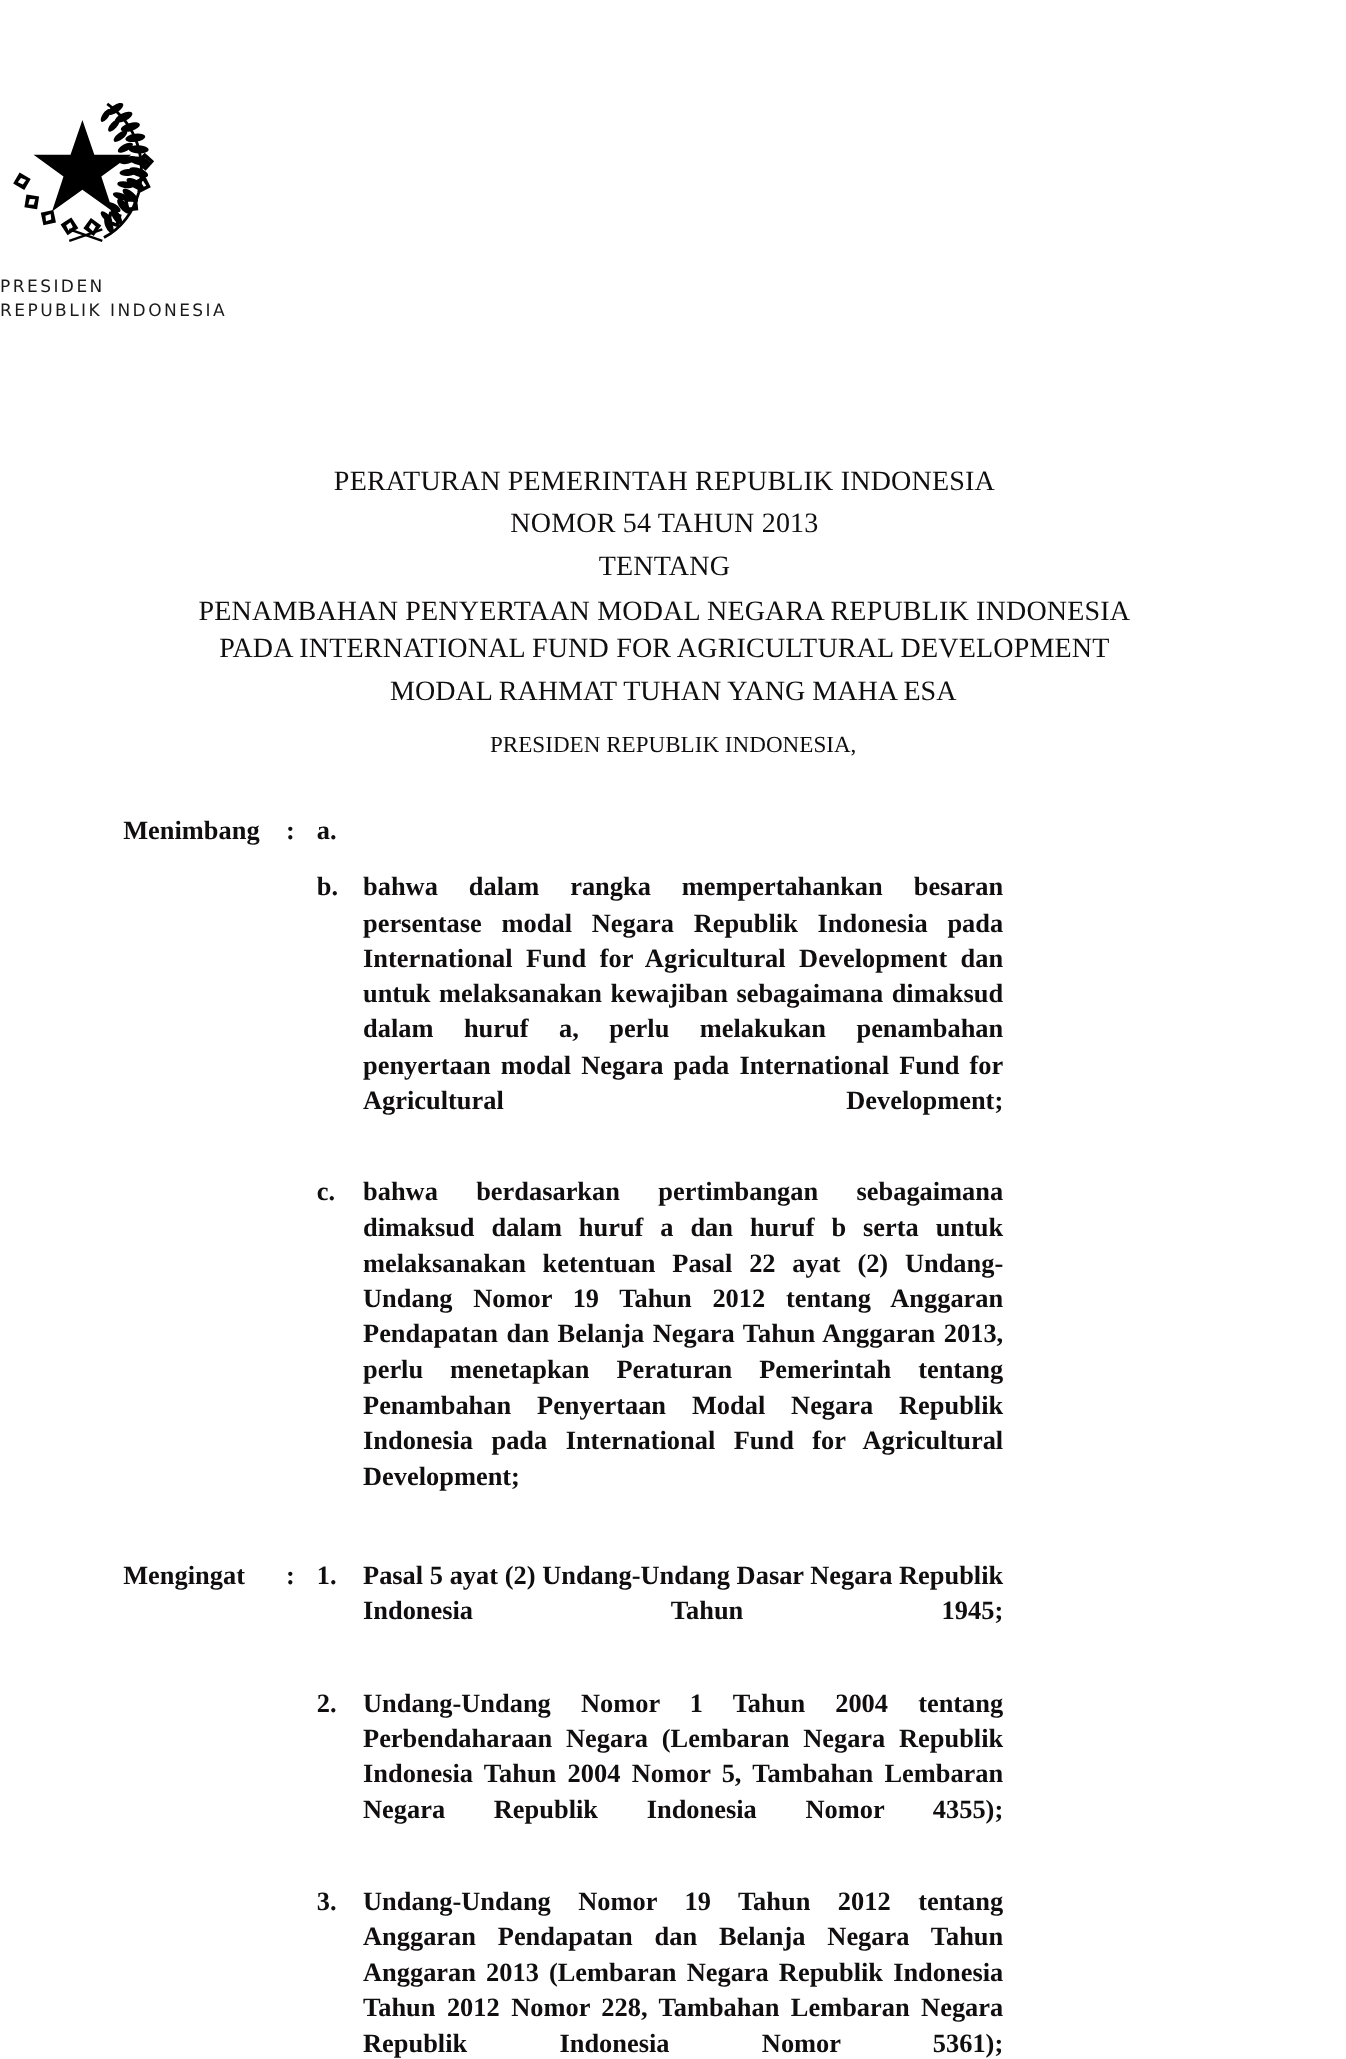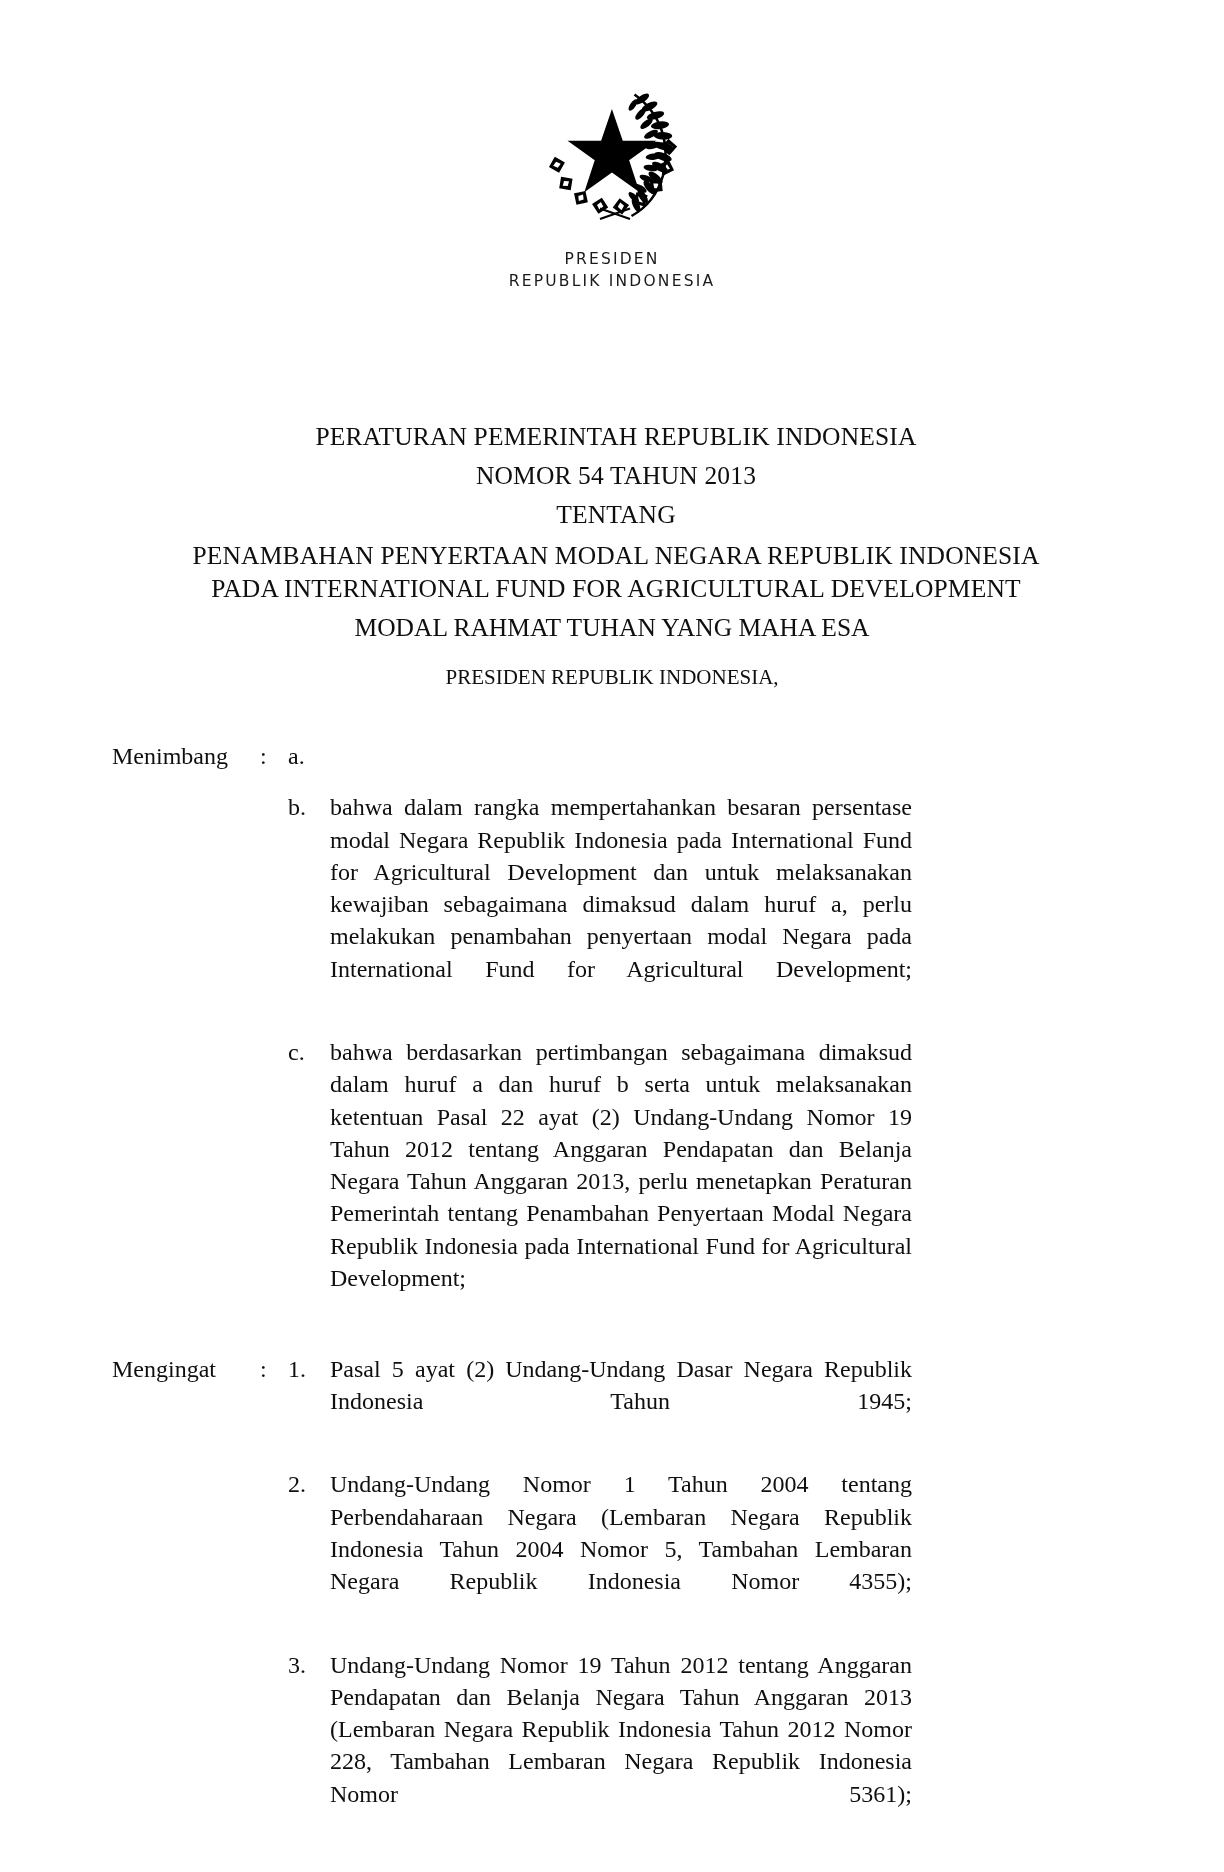--- a/index.html
+++ b/index.html
@@ -18,21 +18,20 @@
     font-family: "Liberation Serif", "DejaVu Serif", serif;
     color: #100e0e;
   }
 
   
   .letterhead {
     position: absolute;
     left: 0;
     top: 72px;
     width: 1224px;
-    text-align: center;
   }
   .emblem-wrap {
     display: inline-block;
     width: 150px;
     height: 150px;
     line-height: 0;
   }
   .emblem-wrap svg { display: block; width: 150px; height: 150px; }
 
   .lh-lines {
@@ -43,21 +42,21 @@
     line-height: 1.45;
     color: #1a1a1a;
     font-weight: 400;
   }
   .lh-lines .l1 { display:block; }
   .lh-lines .l2 { display:block; }
 
   
   .title-block {
     position: absolute;
-    left: 116px;
+    left: 104px;
     top: 418px;
     width: 1000px;
     text-align: center;
     font-size: 25.5px;
     line-height: 1.52;
     letter-spacing: 0.15px;
   }
   .title-block .ttl-line { display: block; white-space: nowrap; }
   .title-block .wrap-line { display: block; }
 
@@ -86,21 +85,21 @@
   
   .body-block {
     position: absolute;
     left: 112px;
     top: 740px;
     width: 800px;
     font-size: 24px;
     line-height: 1.345;
   }
 
-  .clause-group { display: block; }
+  .clause-group { display: block; font-weight: bold; }
   .clause-group + .clause-group { margin-top: 26px; }
 
   .clause-row {
     display: flex;
     align-items: flex-start;
     margin-bottom: 19px;
   }
   .clause-row:last-child { margin-bottom: 0; }
 
   .kw {

